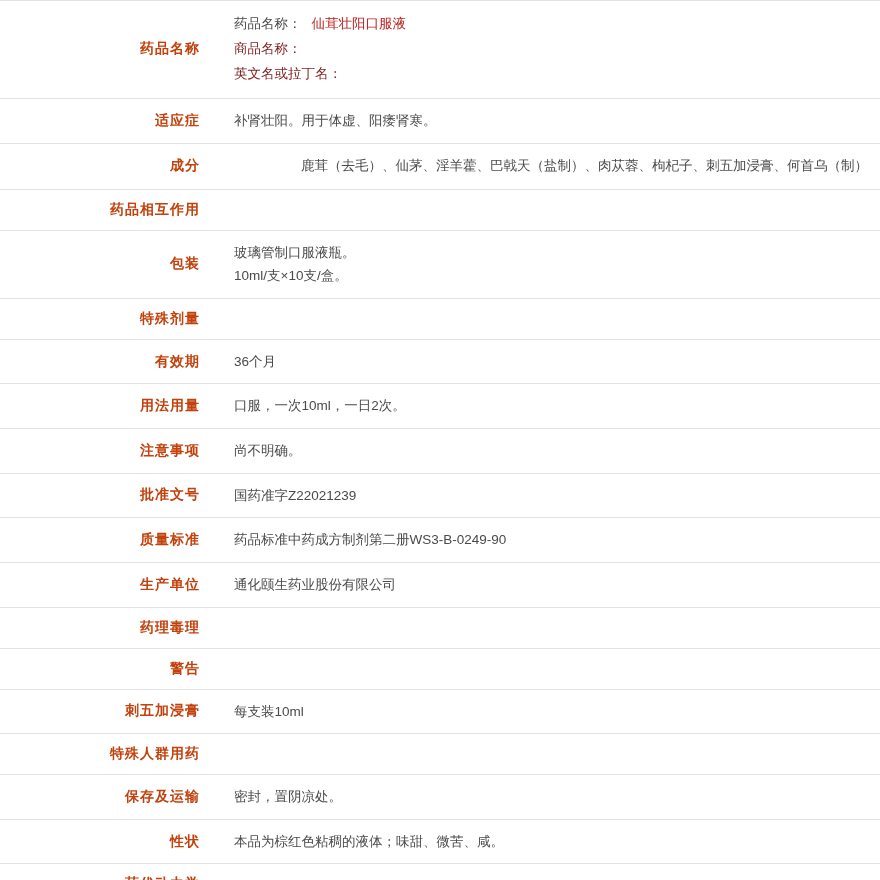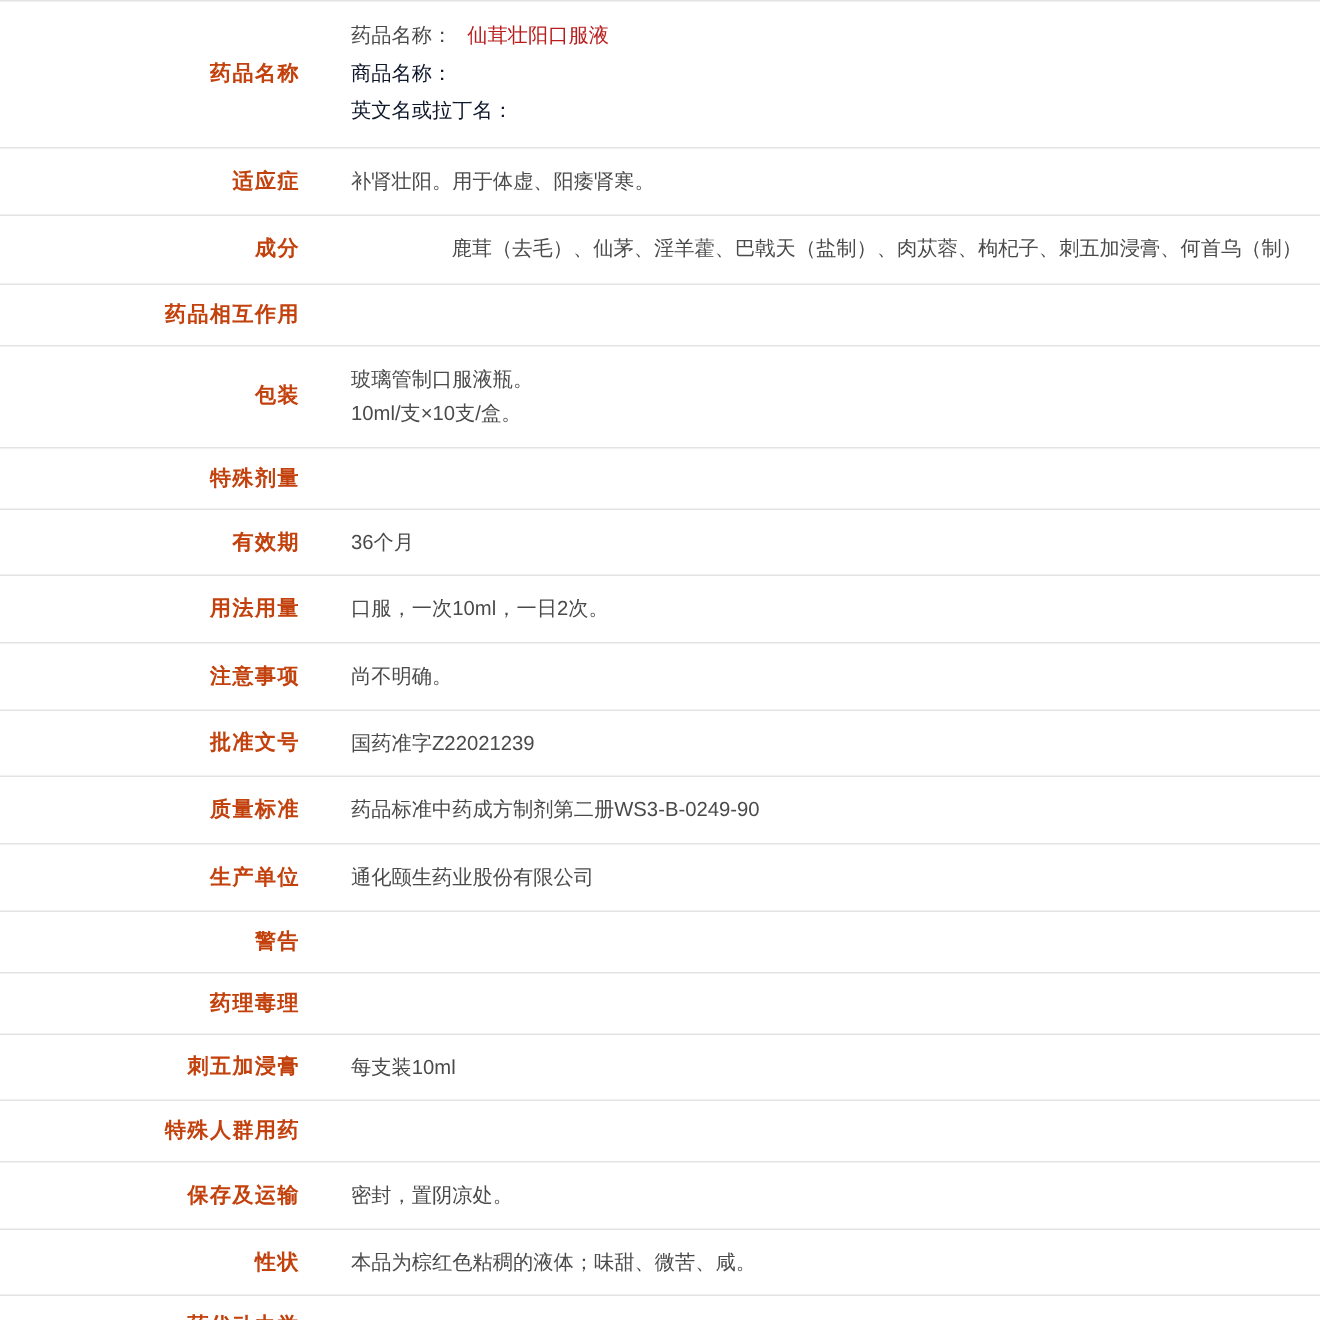--- a/index.html
+++ b/index.html
@@ -41,21 +41,21 @@
     vertical-align: middle;
     color: #4a4a4a;
     font-size: 13.5px;
     line-height: 1.75;
     background: #ffffff;
   }
   .value-cell .sub-line {
     display: block;
   }
   .value-cell .muted {
-    color: #0f172a;
+    color: #7f1d1d;
   }
   .value-cell .name-main {
     display: inline-block;
     margin-left: 10px;
     color: #b91c1c;
   }
   .row-name .value-cell {
     padding-top: 11px;
     padding-bottom: 11px;
     line-height: 1.85;
@@ -135,26 +135,26 @@
       <td class="label-cell">质量标准</td>
       <td class="value-cell">药品标准中药成方制剂第二册WS3-B-0249-90</td>
     </tr>
 
     <tr>
       <td class="label-cell">生产单位</td>
       <td class="value-cell">通化颐生药业股份有限公司</td>
     </tr>
 
     <tr>
-      <td class="label-cell">警告</td>
+      <td class="label-cell">药理毒理</td>
       <td class="value-cell empty-cell"></td>
     </tr>
 
     <tr>
-      <td class="label-cell">药理毒理</td>
+      <td class="label-cell">警告</td>
       <td class="value-cell empty-cell"></td>
     </tr>
 
     <tr>
       <td class="label-cell">刺五加浸膏</td>
       <td class="value-cell">每支装10ml</td>
     </tr>
 
     <tr>
       <td class="label-cell">特殊人群用药</td>

